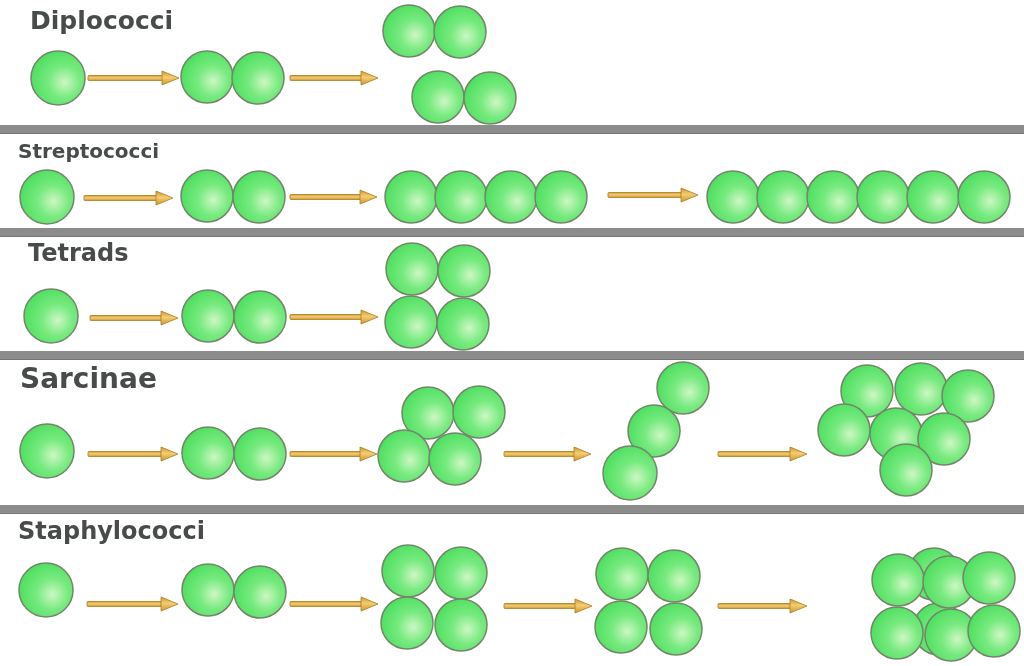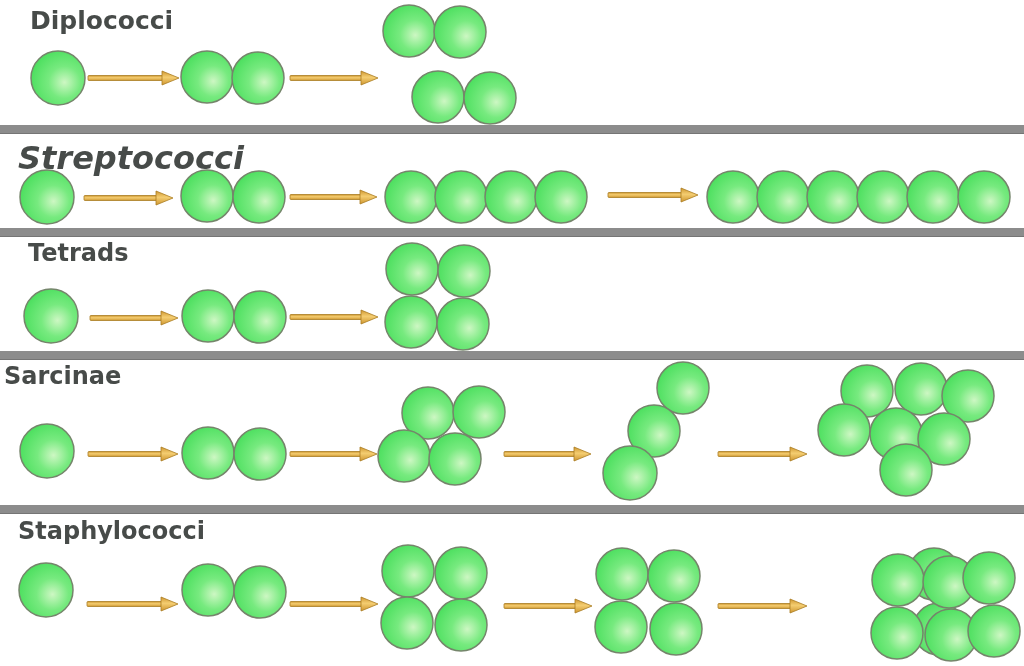--- a/index.html
+++ b/index.html
@@ -161,23 +161,23 @@
       <circle cx="939" cy="629" r="26" fill="url(#cellGrad)" stroke="#75856b" stroke-width="1.5"></circle>
       <circle cx="898" cy="580" r="26" fill="url(#cellGrad)" stroke="#75856b" stroke-width="1.5"></circle>
       <circle cx="949" cy="582" r="26" fill="url(#cellGrad)" stroke="#75856b" stroke-width="1.5"></circle>
       <circle cx="989" cy="578" r="26" fill="url(#cellGrad)" stroke="#75856b" stroke-width="1.5"></circle>
       <circle cx="897" cy="633" r="26" fill="url(#cellGrad)" stroke="#75856b" stroke-width="1.5"></circle>
       <circle cx="951" cy="635" r="26" fill="url(#cellGrad)" stroke="#75856b" stroke-width="1.5"></circle>
       <circle cx="994" cy="631" r="26" fill="url(#cellGrad)" stroke="#75856b" stroke-width="1.5"></circle>
     </svg>
 
   <div class="row-label" style="left:30px;top:6px;font-size:25px;">Diplococci</div>
-  <div class="row-label" style="left:18px;top:139px;font-size:32px;font-style:italic;">Streptococci</div>
+  <div class="row-label" style="left:18px;top:139px;font-size:20px;">Streptococci</div>
   <div class="row-label" style="left:28px;top:239px;font-size:24px;">Tetrads</div>
-  <div class="row-label" style="left:4px;top:362px;font-size:24px;">Sarcinae</div>
+  <div class="row-label" style="left:20px;top:362px;font-size:28px;">Sarcinae</div>
   <div class="row-label" style="left:18px;top:517px;font-size:24px;">Staphylococci</div>
 
   <div class="divider" style="top:125px;"></div>
   <div class="divider" style="top:228px;"></div>
   <div class="divider" style="top:351px;"></div>
   <div class="divider" style="top:505px;"></div>
 
 </div>
 
 </body></html>

